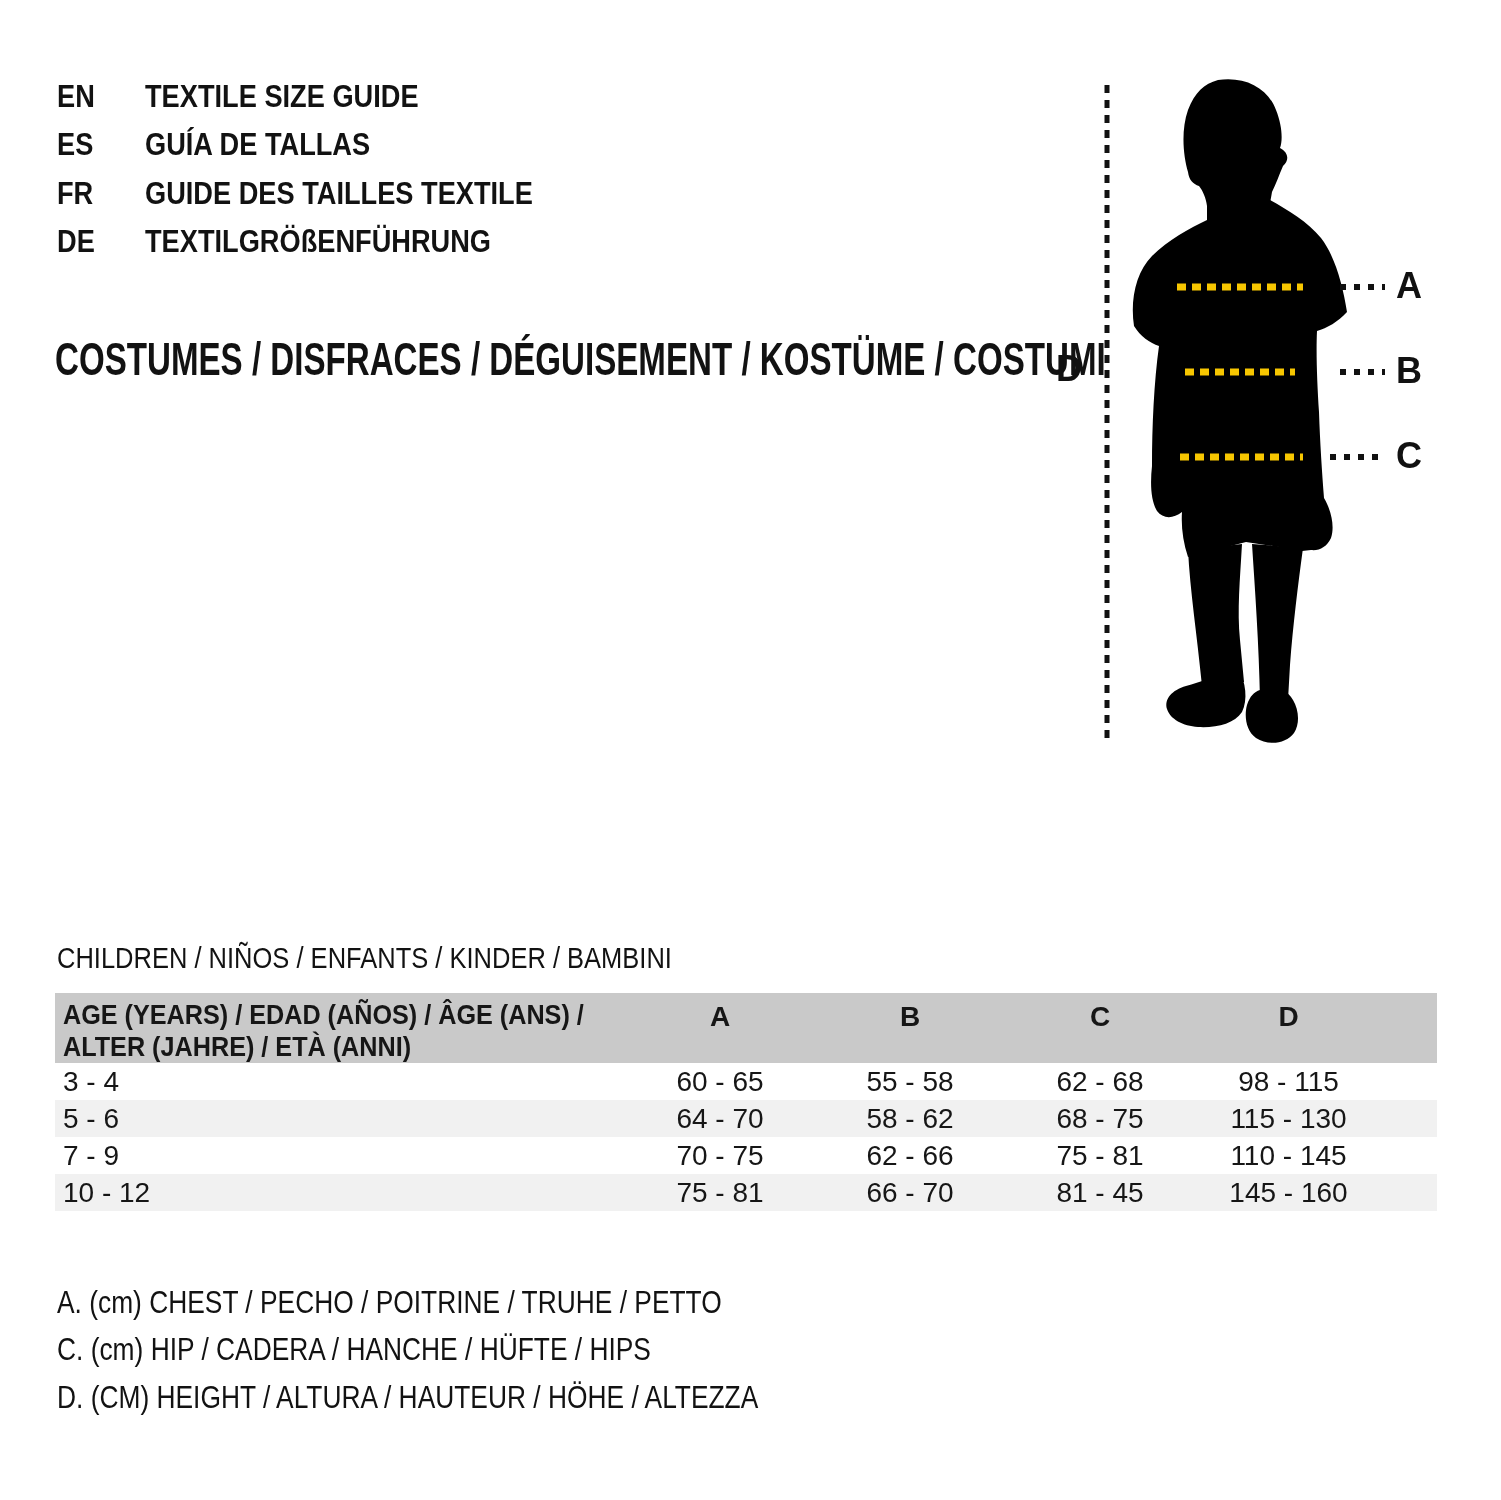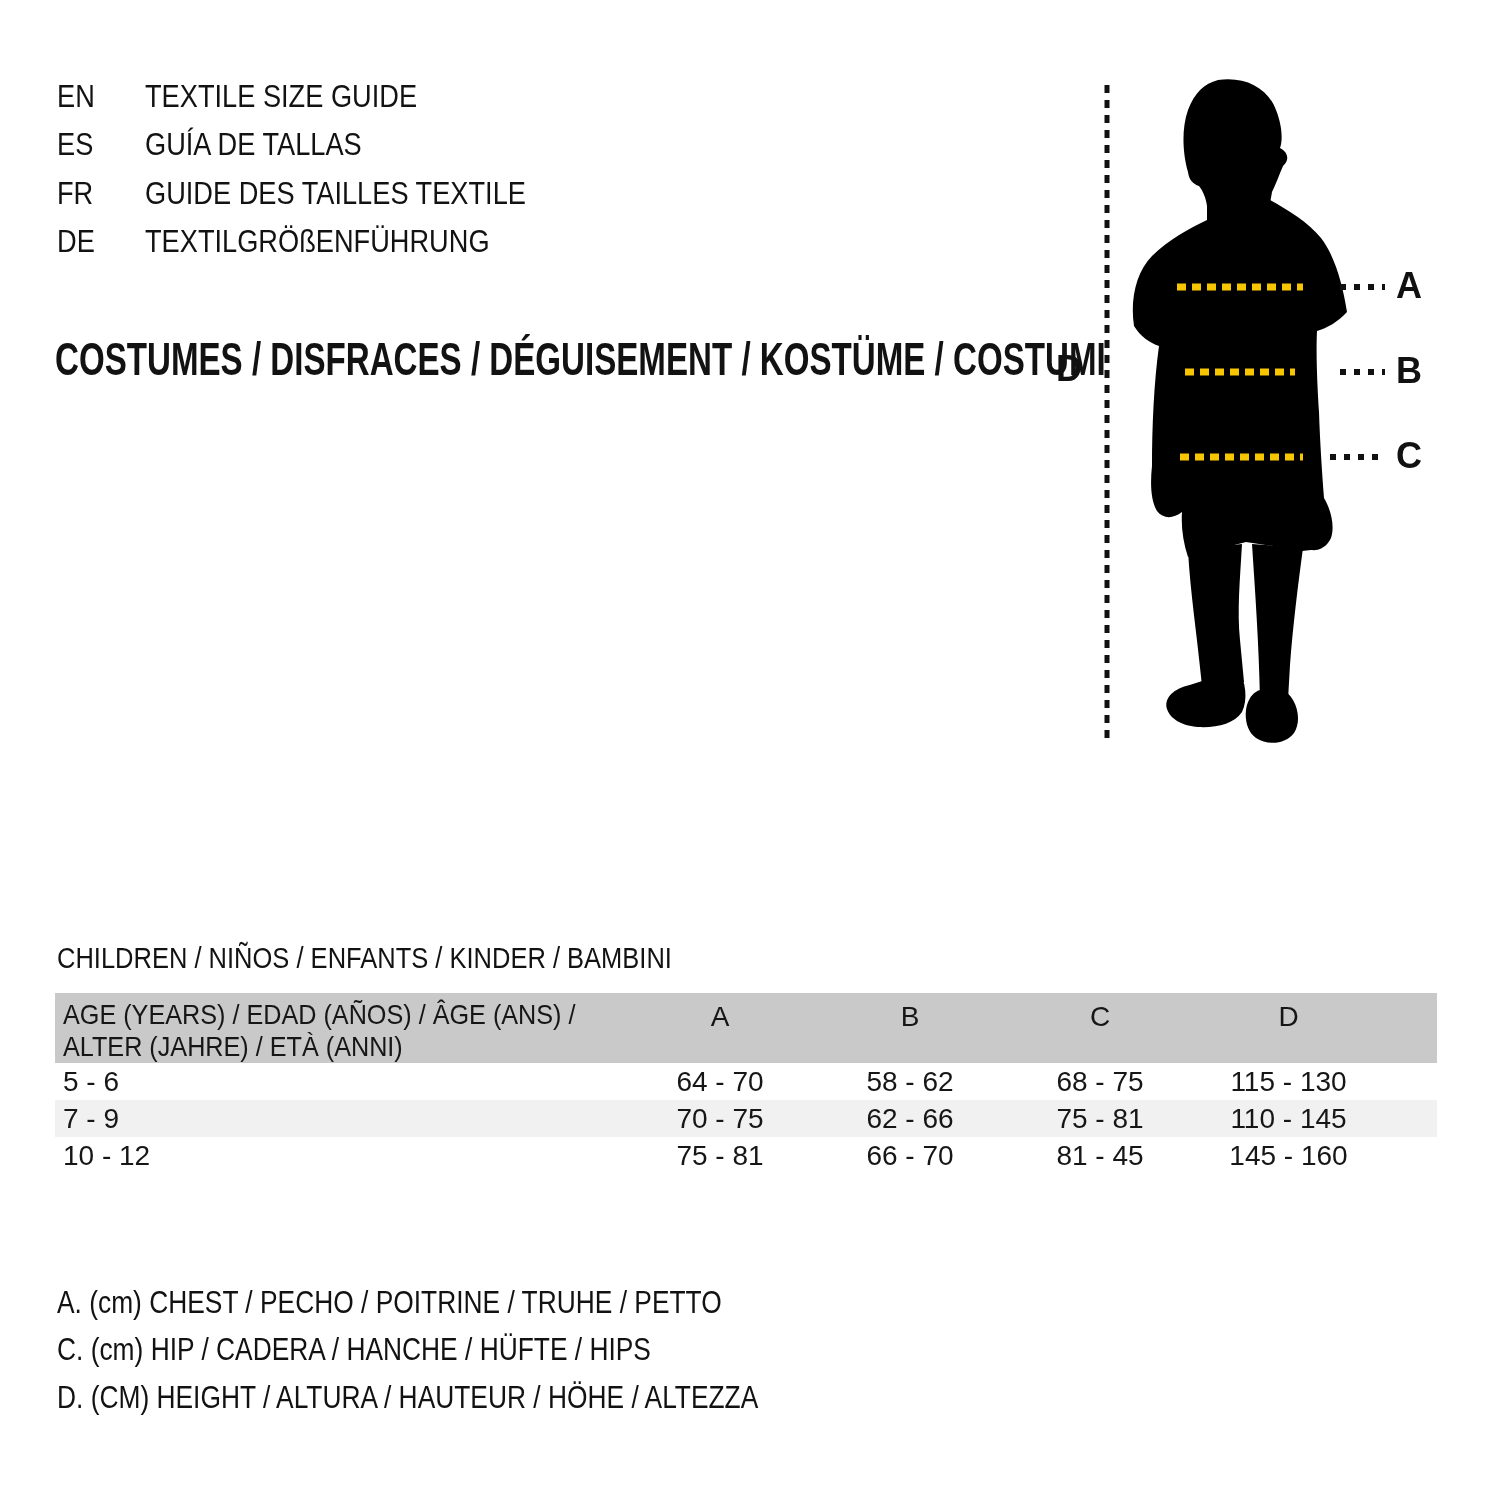--- a/index.html
+++ b/index.html
@@ -3,21 +3,21 @@
 <meta charset="utf-8">
 <style>
   html,body { margin:0; padding:0; background:#ffffff; }
   .canvas {
     position:relative; width:1501px; height:1500px; background:#ffffff;
     font-family:"Liberation Sans", sans-serif; color:#121212; overflow:hidden;
   }
   .condensed { display:inline-block; transform:scaleX(0.85); transform-origin:0 50%; white-space:nowrap; }
 
   
-  .lang-block { position:absolute; left:57px; top:72px; }
+  .lang-block { position:absolute; left:57px; top:72px;font-weight:bold; }
   .lang-row { display:flex; height:48.5px; align-items:center; font-size:32px; }
 
   
   .costumes-heading {
     position:absolute; left:55px; top:332px; font-size:46px; font-weight:bold;
     transform:scaleX(0.72); transform-origin:0 0; white-space:nowrap;
   }
 
   
   .figure { position:absolute; left:1040px; top:60px; width:420px; height:700px; }
@@ -28,21 +28,21 @@
   .fig-label-c { left:356px; top:379px; }
   .fig-label-d { left:16px;  top:292px; }
 
   
   .children-heading { position:absolute; left:57px; top:941px; font-size:30px; }
 
   .size-table {
     position:absolute; left:55px; top:993px; width:1382px;
     border-collapse:collapse; table-layout:fixed; font-size:28px; color:#161616;
   }
-  .size-table th { font-weight:normal; background:#C9C9C9; }
+  .size-table th { font-weight:bold; background:#C9C9C9; }
   .size-table thead tr { height:70px; }
   .size-table tbody tr { height:37px; }
   .size-table tbody tr:nth-child(even) { background:#F1F1F1; }
   .th-age { text-align:left; vertical-align:top; padding:6px 0 0 8px; }
   .th-age div { line-height:32px; transform:scaleX(0.9); transform-origin:0 0; white-space:nowrap; }
   .th-val { text-align:center; vertical-align:top; padding-top:8px; }
   .td-age { text-align:left; padding-left:8px; }
   .td-val { text-align:center; }
   .col-d-cell { padding-right:56px; }
 
@@ -145,20 +145,27 @@
           <div>ALTER (JAHRE) / ETÀ (ANNI)</div>
         </th>
         <th class="th-val">A</th>
         <th class="th-val">B</th>
         <th class="th-val">C</th>
         <th class="th-val col-d-cell">D</th>
       </tr>
     </thead>
     <tbody>
       <tr>
+        <td class="td-age">3 - 4</td>
+        <td class="td-val">60 - 65</td>
+        <td class="td-val">55 - 58</td>
+        <td class="td-val">62 - 68</td>
+        <td class="td-val col-d-cell">98 - 115</td>
+      </tr>
+      <tr>
         <td class="td-age">5 - 6</td>
         <td class="td-val">64 - 70</td>
         <td class="td-val">58 - 62</td>
         <td class="td-val">68 - 75</td>
         <td class="td-val col-d-cell">115 - 130</td>
       </tr>
       <tr>
         <td class="td-age">7 - 9</td>
         <td class="td-val">70 - 75</td>
         <td class="td-val">62 - 66</td>

